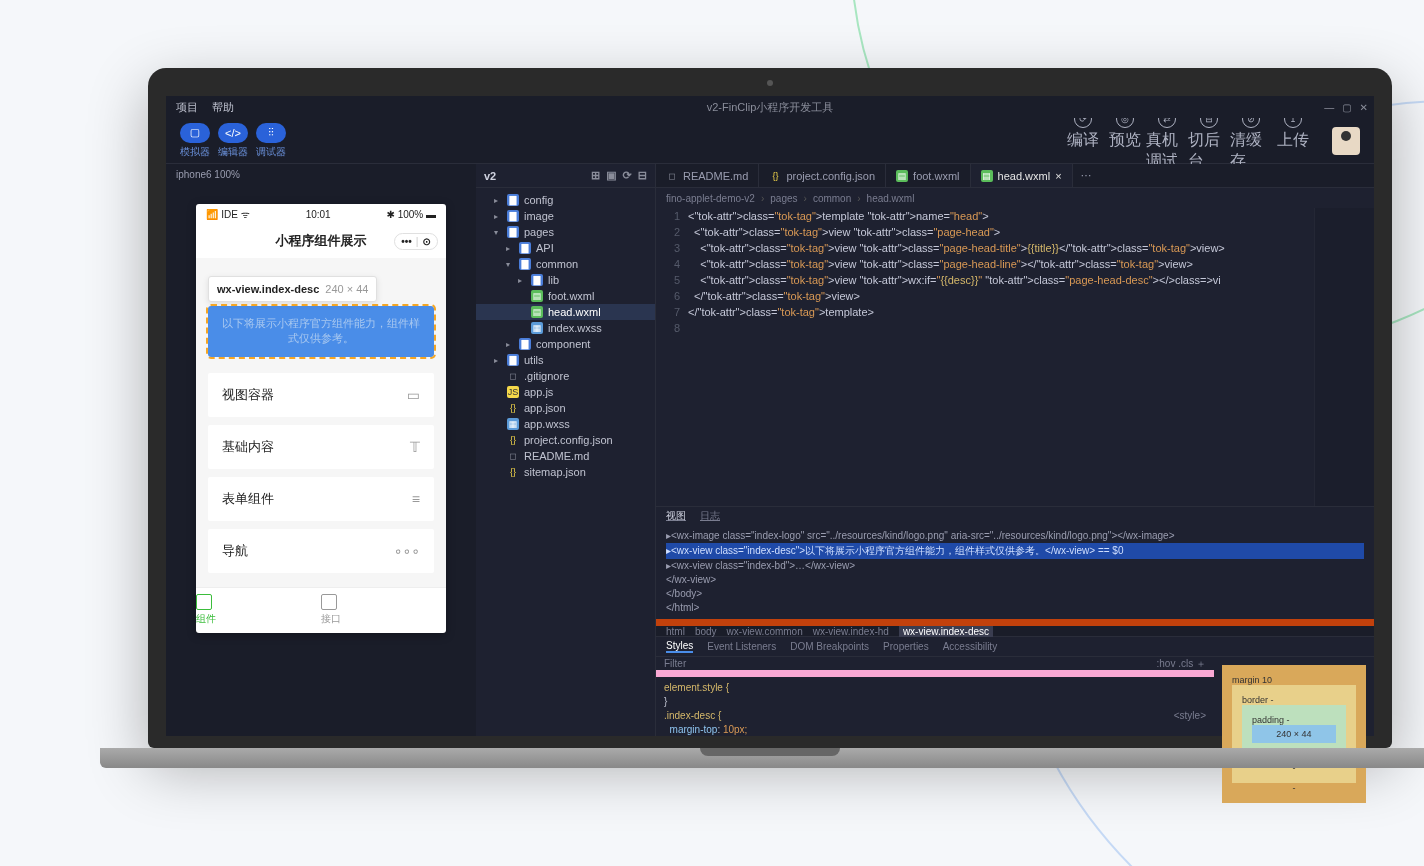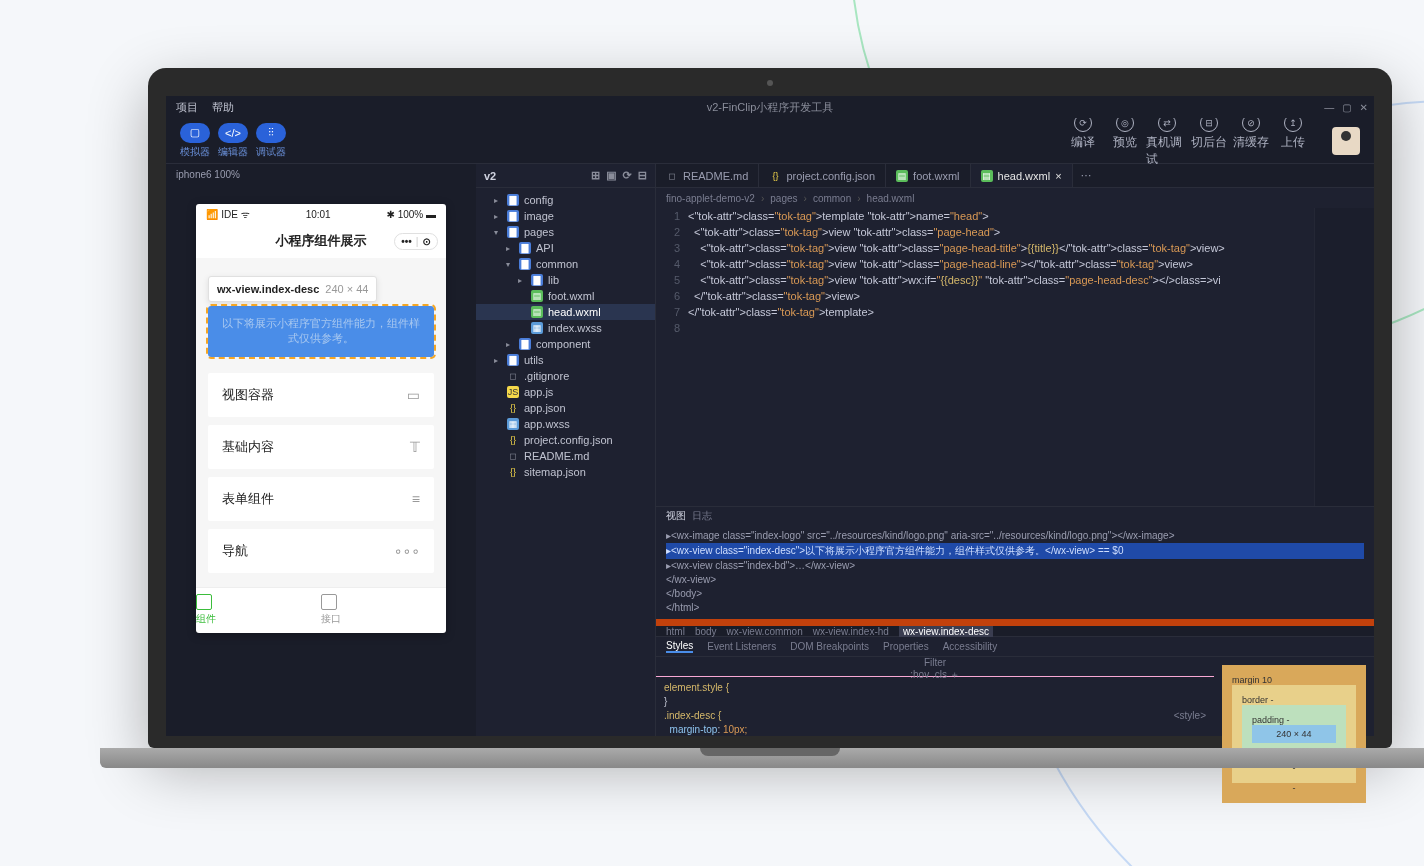--- a/index.html
+++ b/index.html
@@ -26,21 +26,21 @@
 .window-controls span { cursor: pointer; font-size: 10px; }
 
 
 .toolbar { height: 46px; background: #1a1d29; display: flex; align-items: center; padding: 0 14px; gap: 8px; border-bottom: 1px solid #2a2d3a; }
 .tb-pill { background: #2a62d9; color: #fff; width: 30px; height: 20px; border-radius: 10px; display: flex; align-items: center; justify-content: center; font-size: 11px; }
 .tb-label { font-size: 10px; color: #6a90d9; margin-top: 2px; }
 .tb-row { display: flex; gap: 8px; }
 .tb-spacer { flex: 1; }
 .tb-action { display: flex; flex-direction: column; align-items: center; gap: 2px; color: #aeb2c2; cursor: pointer; width: 42px; }
 .tb-action .ico { width: 18px; height: 18px; border: 1.3px solid #aeb2c2; border-radius: 50%; display: flex; align-items: center; justify-content: center; font-size: 9px; }
-.tb-action .lbl { font-size: 12px; }
+.tb-action .lbl { font-size: 16px; }
 .avatar { width: 28px; height: 28px; background: #e8d9c5; border-radius: 4px; margin-left: 10px; position: relative; }
 .avatar::after { content:""; position:absolute; left:50%; top:4px; transform:translateX(-50%); width:10px; height:10px; background:#333; border-radius:50%; }
 
 
 .main { flex: 1; display: flex; min-height: 0; }
 
 
 .sim-panel { width: 310px; background: #1a1d29; display: flex; flex-direction: column; }
 .sim-status { height: 20px; padding: 0 10px; font-size: 10px; color: #9a9db0; display: flex; align-items: center; }
 .sim-body { flex: 1; display: flex; align-items: flex-start; justify-content: center; padding: 20px 0; }
@@ -86,31 +86,31 @@
 .breadcrumb span.sep { color: #555; }
 .code { flex: 1; display: flex; font-family: Consolas, monospace; font-size: 11px; line-height: 16px; min-height: 0; overflow: hidden; position: relative; }
 .gutter { width: 32px; text-align: right; padding-right: 8px; color: #555a6a; }
 .code-body { flex: 1; white-space: pre; color: #c5c8d8; overflow: hidden; }
 .minimap { width: 60px; background: #1a1d29; opacity: .5; border-left: 1px solid #2a2d3a; }
 .tok-str { color: #d99955; }
 .tok-brace { color: #d5b86a; }
 
 
 .devtools { height: 230px; border-top: 1px solid #2a2d3a; display: flex; flex-direction: column; font-size: 10px; background: #1e2130; }
-.dt-tabs1 { height: 18px; display: flex; gap: 6px; padding: 0 10px; align-items: center; color: #7a7d90; }
+.dt-tabs1 { height: 18px; display: flex; gap: 14px; padding: 0 10px; align-items: center; color: #7a7d90; text-decoration: underline; }
 .dt-tabs1 .on { color: #d0d3e0; }
 .dt-dom { padding: 4px 10px; font-family: Consolas, monospace; font-size: 10px; line-height: 14px; color: #9a9db0; }
 .dt-dom .hl { background: #1f4aa8; color: #d0dfff; display: block; padding: 1px 0; }
 .dt-crumbs { height: 18px; background: #1a1d29; display: flex; gap: 10px; padding: 0 10px; align-items: center; color: #7a7d90; border-top: 7px solid #c2410c; border-bottom: 1px solid #2a2d3a; }
 .dt-crumbs .on { background: #3a3d50; color: #fff; padding: 0 4px; }
 .dt-tabs2 { height: 20px; display: flex; gap: 14px; padding: 0 10px; align-items: center; color: #7a7d90; border-bottom: 1px solid #2a2d3a; }
 .dt-tabs2 .on { color: #fff; border-bottom: 2px solid #4a8de8; }
 .dt-lower { flex: 1; display: flex; min-height: 0; }
 .dt-styles { flex: 1; display: flex; flex-direction: column; }
-.dt-filter { height: 20px; display: flex; align-items: center; justify-content: space-between; padding: 0 8px; border-bottom: 1px solid #f9a8d4; color: #7a7d90; flex-direction: column; }
+.dt-filter { height: 20px; display: flex; align-items: center; justify-content: space-between; padding: 0 8px; border-bottom: 7px solid #f9a8d4; color: #7a7d90; }
 .dt-rules { flex: 1; padding: 4px 8px; font-family: Consolas, monospace; font-size: 10px; line-height: 14px; color: #bfc2cf; overflow: hidden; }
 .dt-rules .sel { color: #d5b86a; }
 .dt-rules .pr { color: #8fc5f0; }
 .dt-rules .va { color: #d99955; }
 .dt-rules .src { float: right; color: #7a7d90; }
 .dt-box { width: 160px; padding: 8px; }
 .box-margin { background: #d9a85a; padding: 10px; font-size: 9px; color: #333; text-align: center; }
 .box-border { background: #e8d08a; padding: 10px; }
 .box-padding { background: #bde0bd; padding: 10px; }
 .box-content { background: #8fc5e8; padding: 4px; }

